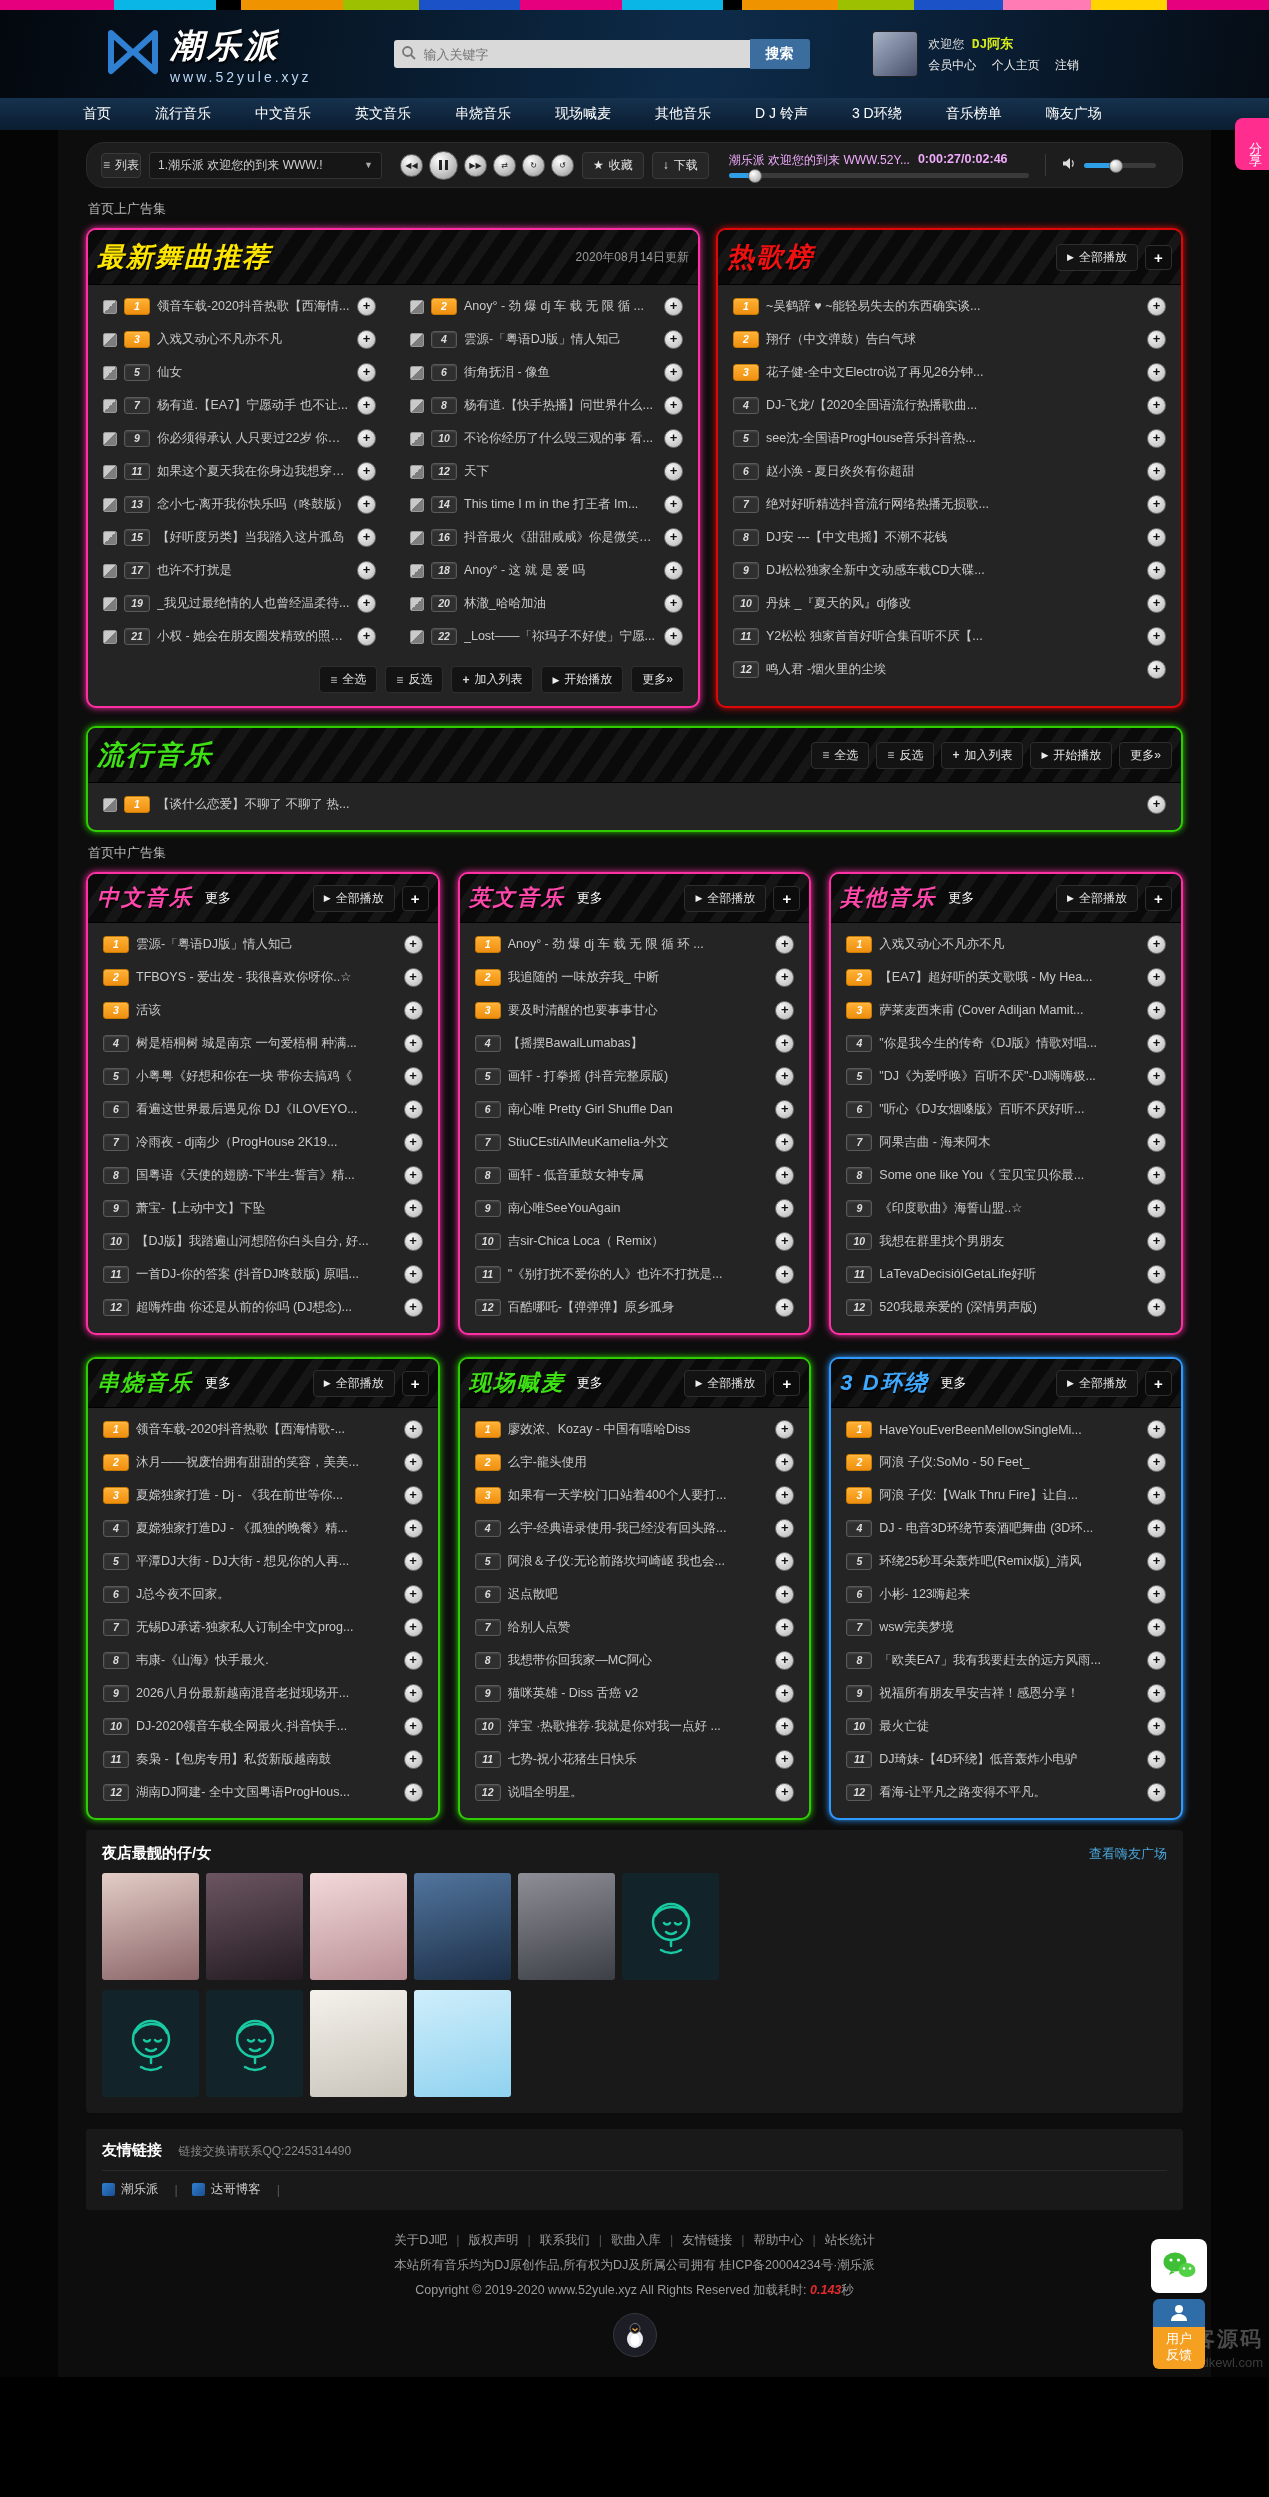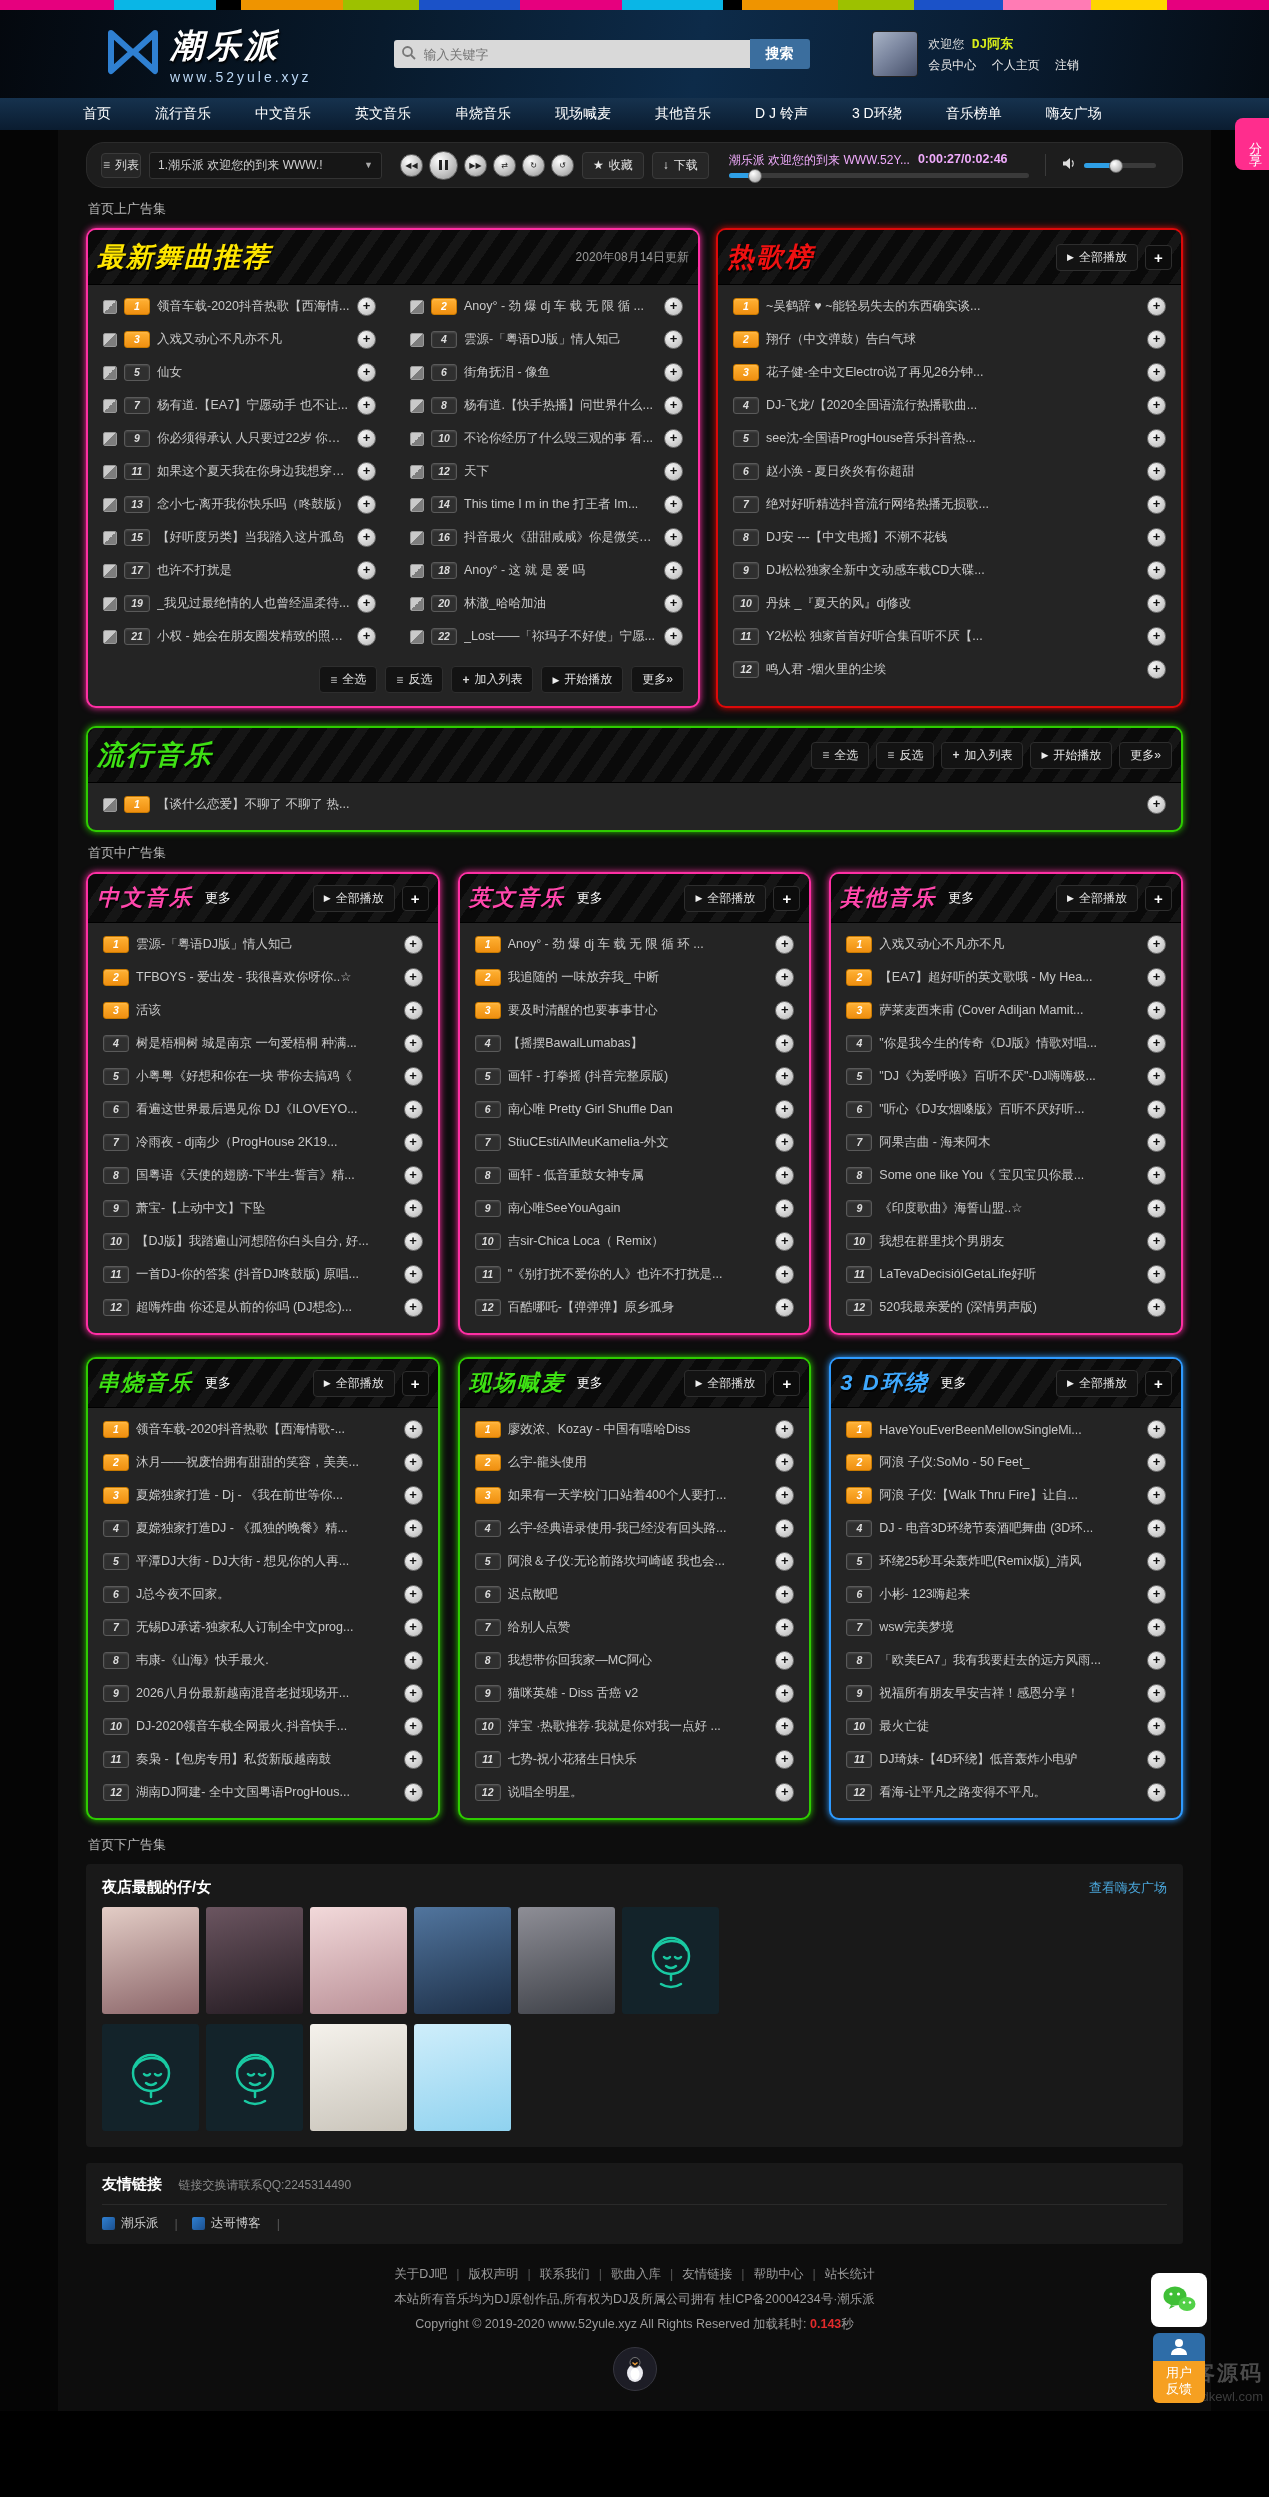--- a/index.html
+++ b/index.html
@@ -138,21 +138,21 @@
     text-decoration:none;margin-right:10px;cursor:pointer;}
   .flink::after{content:"|";color:#555;margin-left:10px;}
   .dot{width:13px;height:13px;border-radius:2px;background:linear-gradient(135deg,#2f80d2,#1b4f8e);}
 
   
   footer{text-align:center;color:#9c9c9c;font-size:12.5px;line-height:25px;padding:8px 0 14px 0;}
   .flinkrow{display:flex;justify-content:center;}
   .flinkrow a{color:#9c9c9c;text-decoration:none;cursor:pointer;}
   .flinkrow a::after{content:"|";color:#555;margin:0 9px;}
   .flinkrow a:last-child::after{content:"";margin:0;}
-  .redtxt{color:#e32b2b;font-weight:bold;}
+  .redtxt{color:#e32b2b;font-weight:bold;font-style:italic;}
   .penguin{width:42px;height:42px;margin:10px auto 0 auto;border-radius:50%;background:#1d1d26;
     border:1px solid #36363f;display:flex;align-items:center;justify-content:center;cursor:pointer;}
 
   
   .wm{position:absolute;right:6px;bottom:6px;text-align:right;color:#4a4a4a;z-index:1;}
   .wm b{font-size:21px;letter-spacing:2px;display:block;}
   .wm span{font-size:13px;color:#3d3d3d;}
   .wechat-box{position:absolute;right:62px;bottom:84px;width:56px;height:54px;background:#fff;
     border-radius:8px;display:flex;align-items:center;justify-content:center;cursor:pointer;z-index:2;}
   .feedback{position:absolute;right:64px;bottom:8px;width:52px;border-radius:6px;overflow:hidden;
@@ -968,21 +968,20 @@
             </div>
             <div class="song">
               <span class="num">12</span>
               <span class="stitle">看海-让平凡之路变得不平凡。</span>
               <span class="plus"></span>
             </div>
           </div>
       </section>
     </div>
 
-    <div class="adlabel">首页下广告集</div>
 
     <section class="gallery">
       <div class="ghead">
         <h3>夜店最靓的仔/女</h3>
         <a class="glink">查看嗨友广场</a>
       </div>
       <div class="grow" data-list="gallery.row1">
 
       <div class="gcell kind-photo" style="background: linear-gradient(165deg, rgb(227, 205, 198) 0%, rgb(138, 100, 104) 100%);">
             

